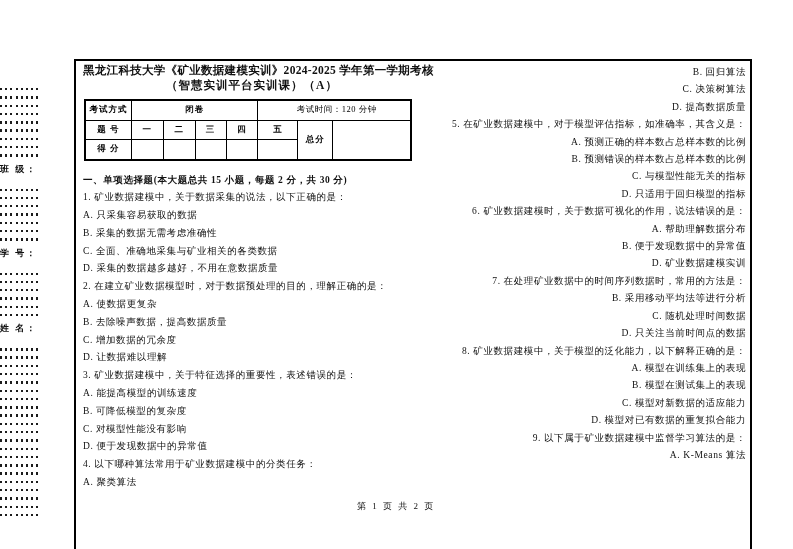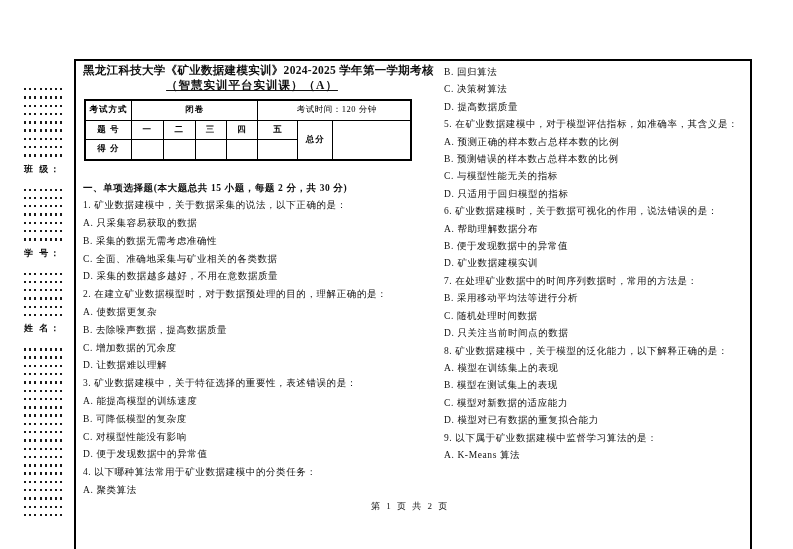--- a/index.html
+++ b/index.html
@@ -1,61 +1,61 @@
 <!DOCTYPE html>
 <html><head>
 <meta charset="utf-8">
 <style>
   html,body{margin:0;padding:0;background:#ffffff;}
   .page{
     position:relative;width:793px;height:549px;background:#ffffff;overflow:hidden;
     font-family:"Liberation Serif","DejaVu Serif",serif;color:#111;
   }
   
-  .binding-margin{position:absolute;left:24px;top:88px;width:42px;}
+  .binding-margin{position:absolute;left:0;top:88px;width:42px;}
   .dot-row{
     width:38px;height:2.4px;margin-bottom:5.9px;
     background-image:repeating-linear-gradient(90deg,#1c1c1c 0 2.1px,transparent 2.1px 5.2px);
   }
   .margin-label{
     font-size:9px;font-weight:bold;letter-spacing:2px;color:#111;
     margin:3px 0 13px 0;white-space:nowrap;
   }
   
   .content-box{
     position:absolute;left:74px;top:59px;width:678px;height:520px;
     border:2px solid #000;box-sizing:border-box;
   }
   .left-col{position:absolute;left:7px;top:2px;width:338px;}
   .right-col{position:absolute;left:368px;top:3px;width:302px;}
   .title-line{
     text-align:center;font-weight:bold;font-size:11.5px;line-height:15px;
     letter-spacing:0.3px;white-space:nowrap;
   }
-  .title-line.second{letter-spacing:1px;text-decoration:underline;}
+  .title-line.second{letter-spacing:1px;}
   
   table.info-table{
     border-collapse:collapse;margin:7px 0 4px 2px;width:326px;
     outline:1px solid #000;
   }
   table.info-table td{
     border:1.2px solid #000;height:18.5px;text-align:center;padding:0;
     font-size:8.5px;font-weight:bold;letter-spacing:1px;color:#000;
   }
   table.info-table td.time-cell{
     text-align:center;padding-left:5px;font-weight:normal;letter-spacing:0.5px;
   }
   
   .lines{font-size:9.5px;letter-spacing:0.6px;white-space:nowrap;}
-  .left-col .lines{margin-top:20px;line-height:17.8px;}
-  .right-col .lines{line-height:17.4px;}
+  .left-col .lines{margin-top:12px;line-height:17.8px;}
+  .right-col .lines{line-height:17.4px;text-align:right;}
   .left-col .lines > div:first-child{font-weight:bold;}
   
   .footer{
-    position:absolute;left:71px;top:500px;width:678px;text-align:center;
+    position:absolute;left:57px;top:500px;width:678px;text-align:center;
     font-size:9px;letter-spacing:2px;color:#111;
   }
 </style>
 </head>
 <body>
 
 <div class="page">
 
   <div class="binding-margin">
     <div class="dot-group">

